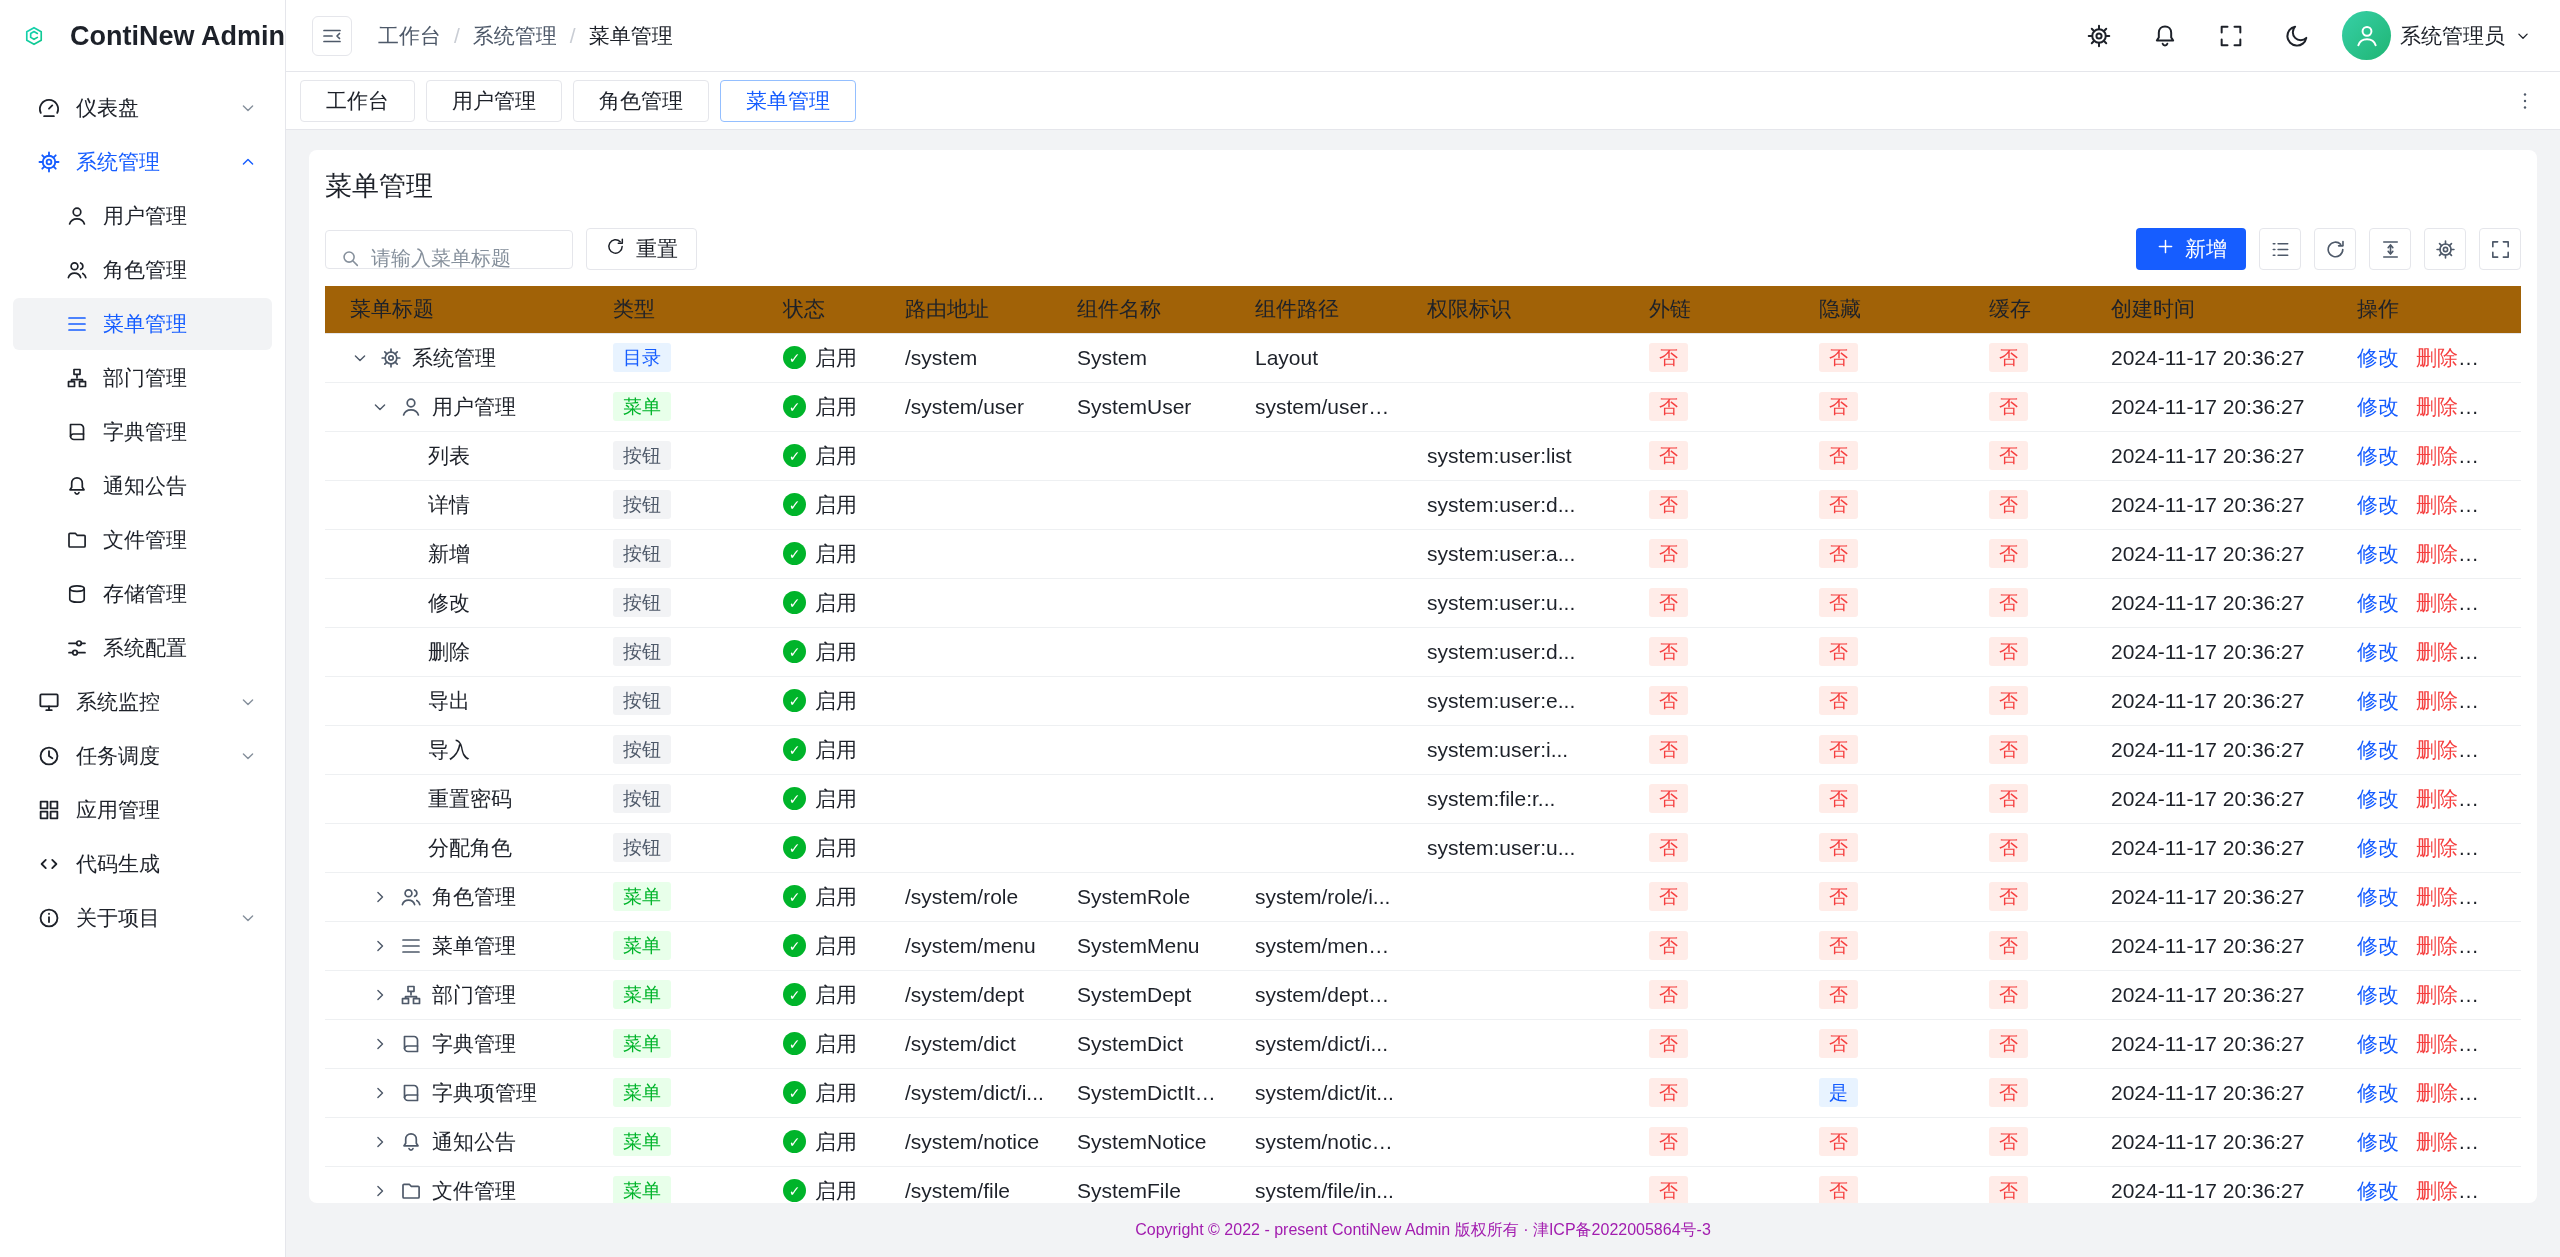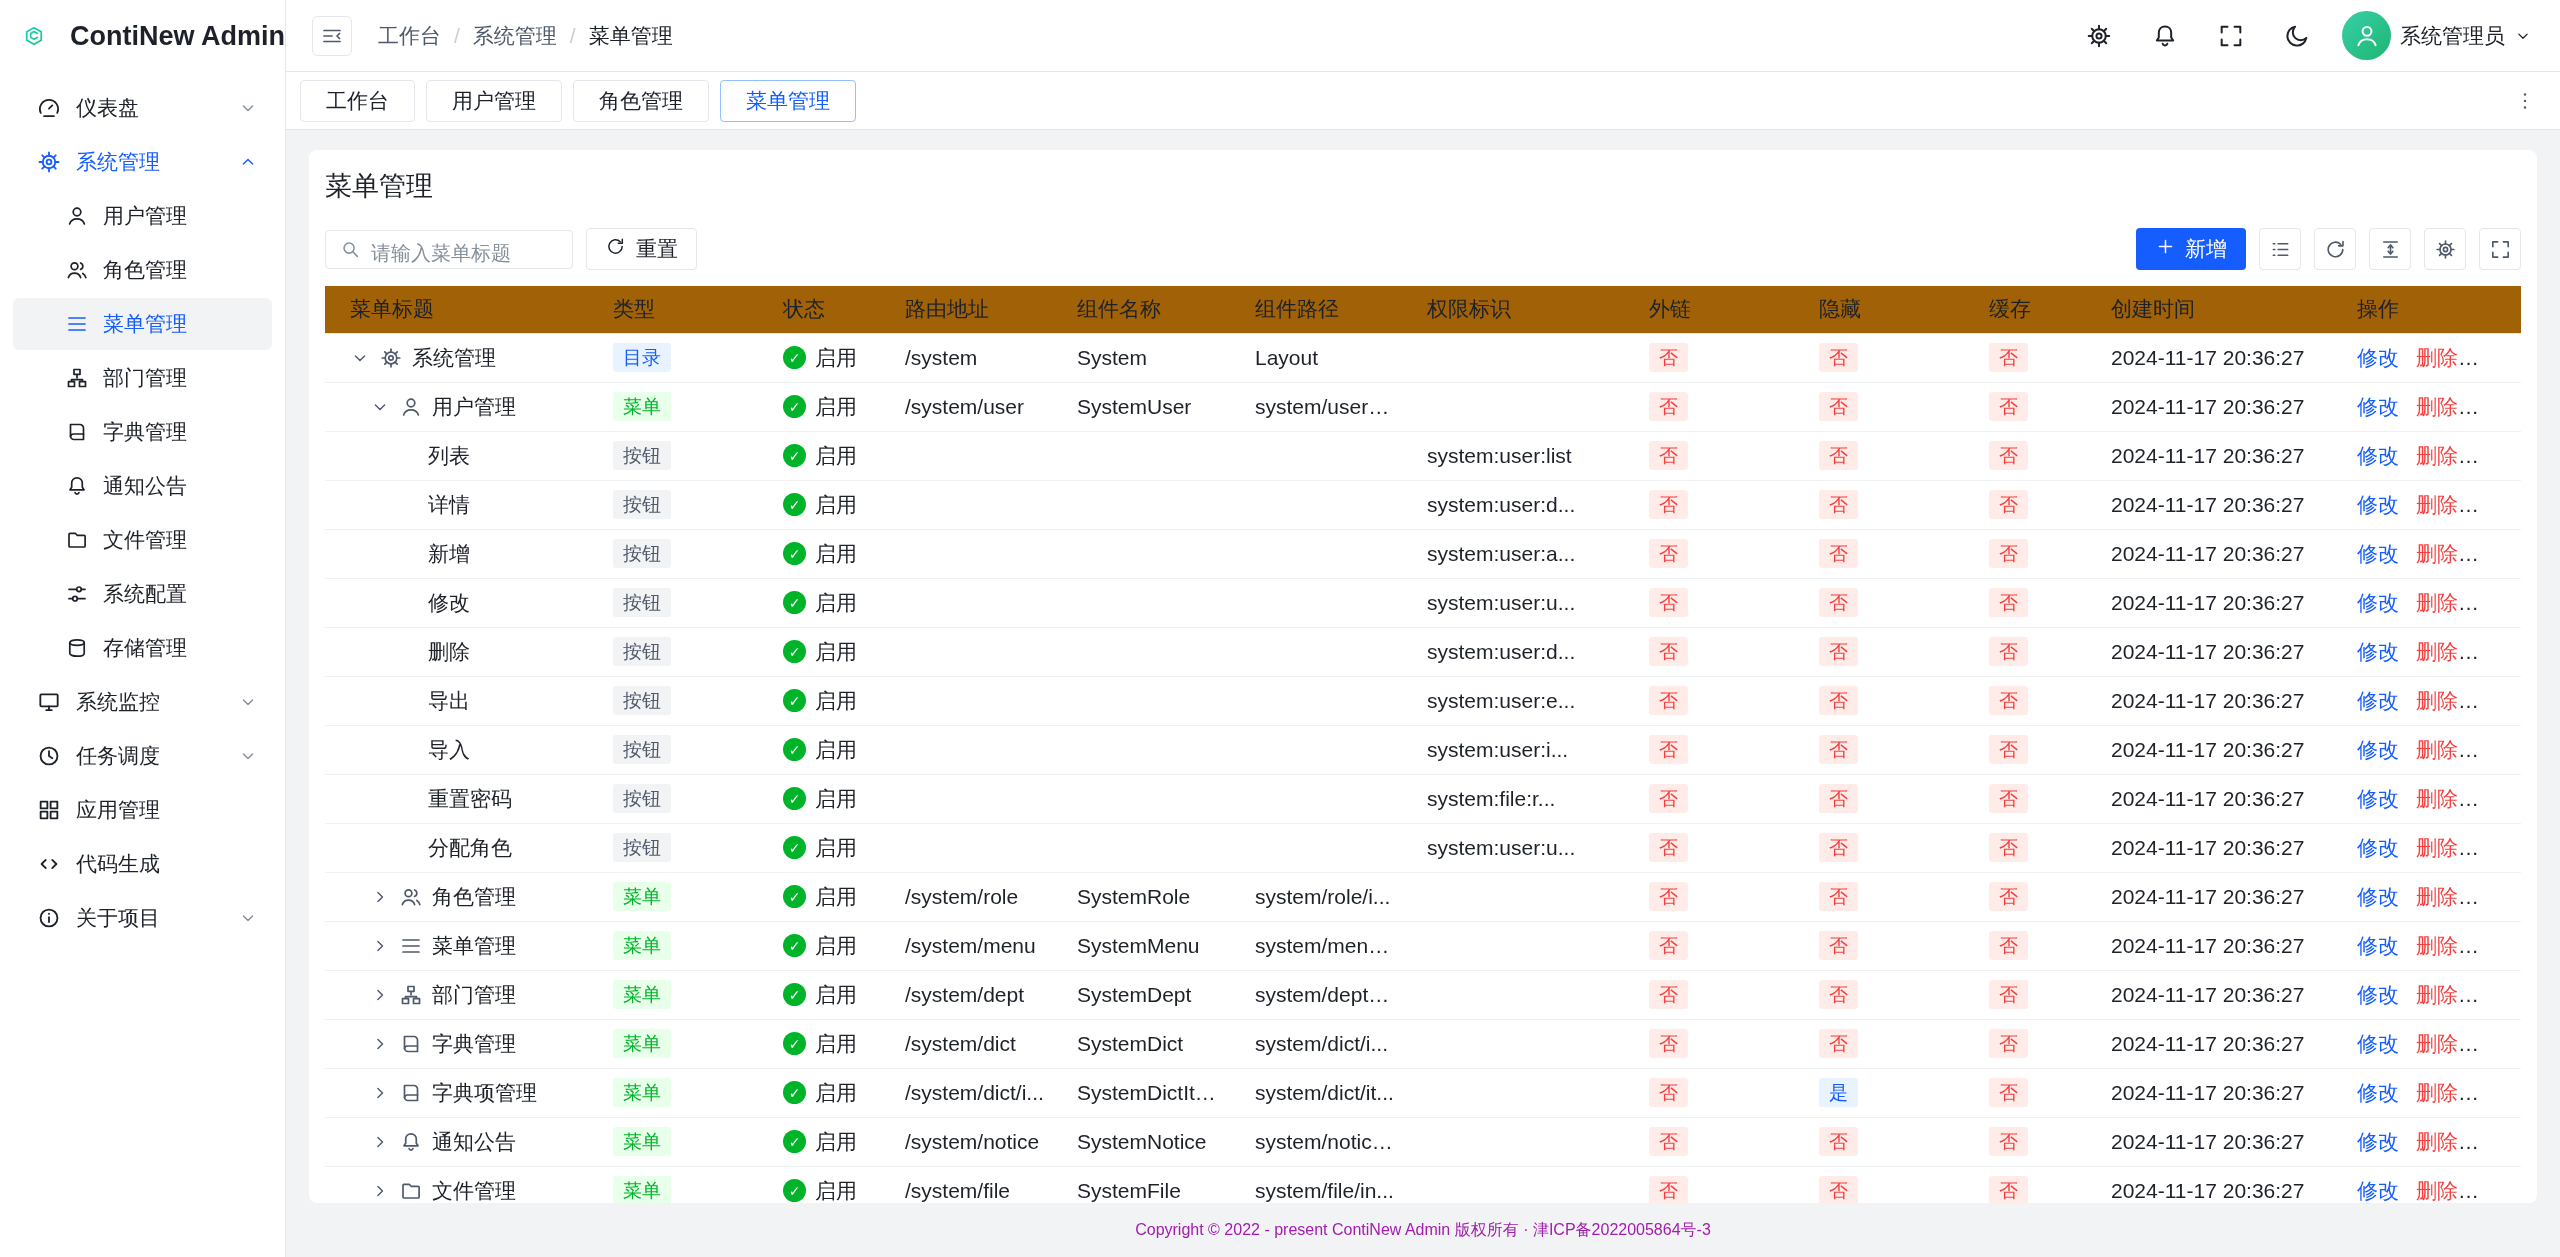--- a/index.html
+++ b/index.html
@@ -32,21 +32,21 @@
   
   .tabbar{height:58px;min-height:58px;background:#fff;border-bottom:1px solid #e5e6eb;display:flex;align-items:center;padding:0 14px;gap:11px}
   .tab{height:42px;padding:0 25px;display:flex;align-items:center;border:1px solid #e5e6eb;border-radius:4px;background:#fff;color:#1d2129;font-size:21px;cursor:pointer;white-space:nowrap}
   .tab.active{color:#165dff;border-color:#94bfff}
   .tab-more{margin-left:auto;width:42px;height:42px;background:transparent;border:none;color:#4e5969;display:flex;align-items:center;justify-content:center;cursor:pointer}
   
   .workspace{flex:1;min-height:0;background:#f2f3f5;display:flex;flex-direction:column;overflow:hidden}
   .card{margin:20px 23px 0;background:#fff;border-radius:8px;padding:18px 16px;flex:1;min-height:0;overflow:hidden;display:flex;flex-direction:column}
   .page-title{font-size:27px;font-weight:500;color:#1d2129}
   .toolbar{margin-top:24px;display:flex;align-items:center}
-  .search{width:248px;height:39px;border:1px solid #e5e6eb;border-radius:4px;display:flex;align-items:flex-end;gap:10px;padding:3px 13px;color:#86909c;background:#fff}
+  .search{width:248px;height:39px;border:1px solid #e5e6eb;border-radius:4px;display:flex;align-items:flex-start;gap:10px;padding:16px 13px;color:#86909c;background:#fff}
   .search input{border:none;outline:none;flex:1;min-width:0;font-size:20px;color:#1d2129;background:transparent;font-family:inherit}
   .search input::placeholder{color:#86909c}
   .btn-reset{margin-left:13px;height:42px;padding:0 18px;border:1px solid #e5e6eb;border-radius:4px;background:#fff;display:flex;gap:10px;align-items:center;font-size:21px;color:#1d2129;cursor:pointer;font-family:inherit}
   .tools{margin-left:auto;display:flex;gap:13px;align-items:center}
   .btn-primary{height:42px;padding:0 19px;background:#165dff;color:#fff;border:none;border-radius:4px;display:flex;gap:9px;align-items:center;font-size:21px;cursor:pointer;font-family:inherit}
   .icon-btn{width:42px;height:42px;border:1px solid #e5e6eb;border-radius:4px;background:#fff;color:#4e5969;display:flex;align-items:center;justify-content:center;cursor:pointer}
   
   table.grid{margin-top:16px;width:100%;border-collapse:collapse;table-layout:fixed;font-size:21px}
   .grid th{text-align:left;font-weight:500;color:#1d2129;height:47px;border-bottom:1px solid #e5e6eb;padding:0 16px;white-space:nowrap;overflow:hidden;text-overflow:ellipsis;background:#a16207}
   .grid td{height:49px;border-bottom:1px solid #eef0f2;padding:0 16px;color:#1d2129;white-space:nowrap;overflow:hidden;text-overflow:ellipsis}
@@ -151,32 +151,32 @@
         <span>通知公告</span>
       </div>
       <div class="m-item m-sub ">
         <svg class="ic " style="width:24px;height:24px" viewBox="0 0 24 24">
           <path d="M4 6.3c0-.5.4-1 1-1h5.3l1.8 2h7c.5 0 1 .4 1 1V18c0 .5-.5 1-1 1H5c-.6 0-1-.5-1-1z"></path>
         </svg>
         <span>文件管理</span>
       </div>
       <div class="m-item m-sub ">
         <svg class="ic " style="width:24px;height:24px" viewBox="0 0 24 24">
+          <path d="M4.8 6.6C4.8 5 8 3.8 12 3.8s7.2 1.2 7.2 2.8v10.8c0 1.6-3.2 2.8-7.2 2.8s-7.2-1.2-7.2-2.8z"></path>
+          <path d="M4.8 6.6c0 1.6 3.2 2.8 7.2 2.8s7.2-1.2 7.2-2.8"></path>
+        </svg>
+        <span>存储管理</span>
+      </div>
+      <div class="m-item m-sub ">
+        <svg class="ic " style="width:24px;height:24px" viewBox="0 0 24 24">
           <path d="M4 7.3h7.6M16.4 7.3H20M4 16.7h3.6M12.4 16.7H20"></path>
           <circle cx="14" cy="7.3" r="2.3"></circle>
           <circle cx="10" cy="16.7" r="2.3"></circle>
         </svg>
         <span>系统配置</span>
-      </div>
-      <div class="m-item m-sub ">
-        <svg class="ic " style="width:24px;height:24px" viewBox="0 0 24 24">
-          <path d="M4.8 6.6C4.8 5 8 3.8 12 3.8s7.2 1.2 7.2 2.8v10.8c0 1.6-3.2 2.8-7.2 2.8s-7.2-1.2-7.2-2.8z"></path>
-          <path d="M4.8 6.6c0 1.6 3.2 2.8 7.2 2.8s7.2-1.2 7.2-2.8"></path>
-        </svg>
-        <span>存储管理</span>
       </div>
       <div class="m-item ">
         <svg class="ic " style="width:26px;height:26px" viewBox="0 0 24 24">
           <rect x="4" y="5" width="16" height="11" rx="1"></rect>
           <path d="M9.5 19.5h5M12 16v3.5"></path>
         </svg>
         <span>系统监控</span>
         <svg class="ic chev" style="width:20px;height:20px" viewBox="0 0 24 24">
           <path d="m6.5 9.5 5.5 5.5 5.5-5.5"></path>
         </svg>

